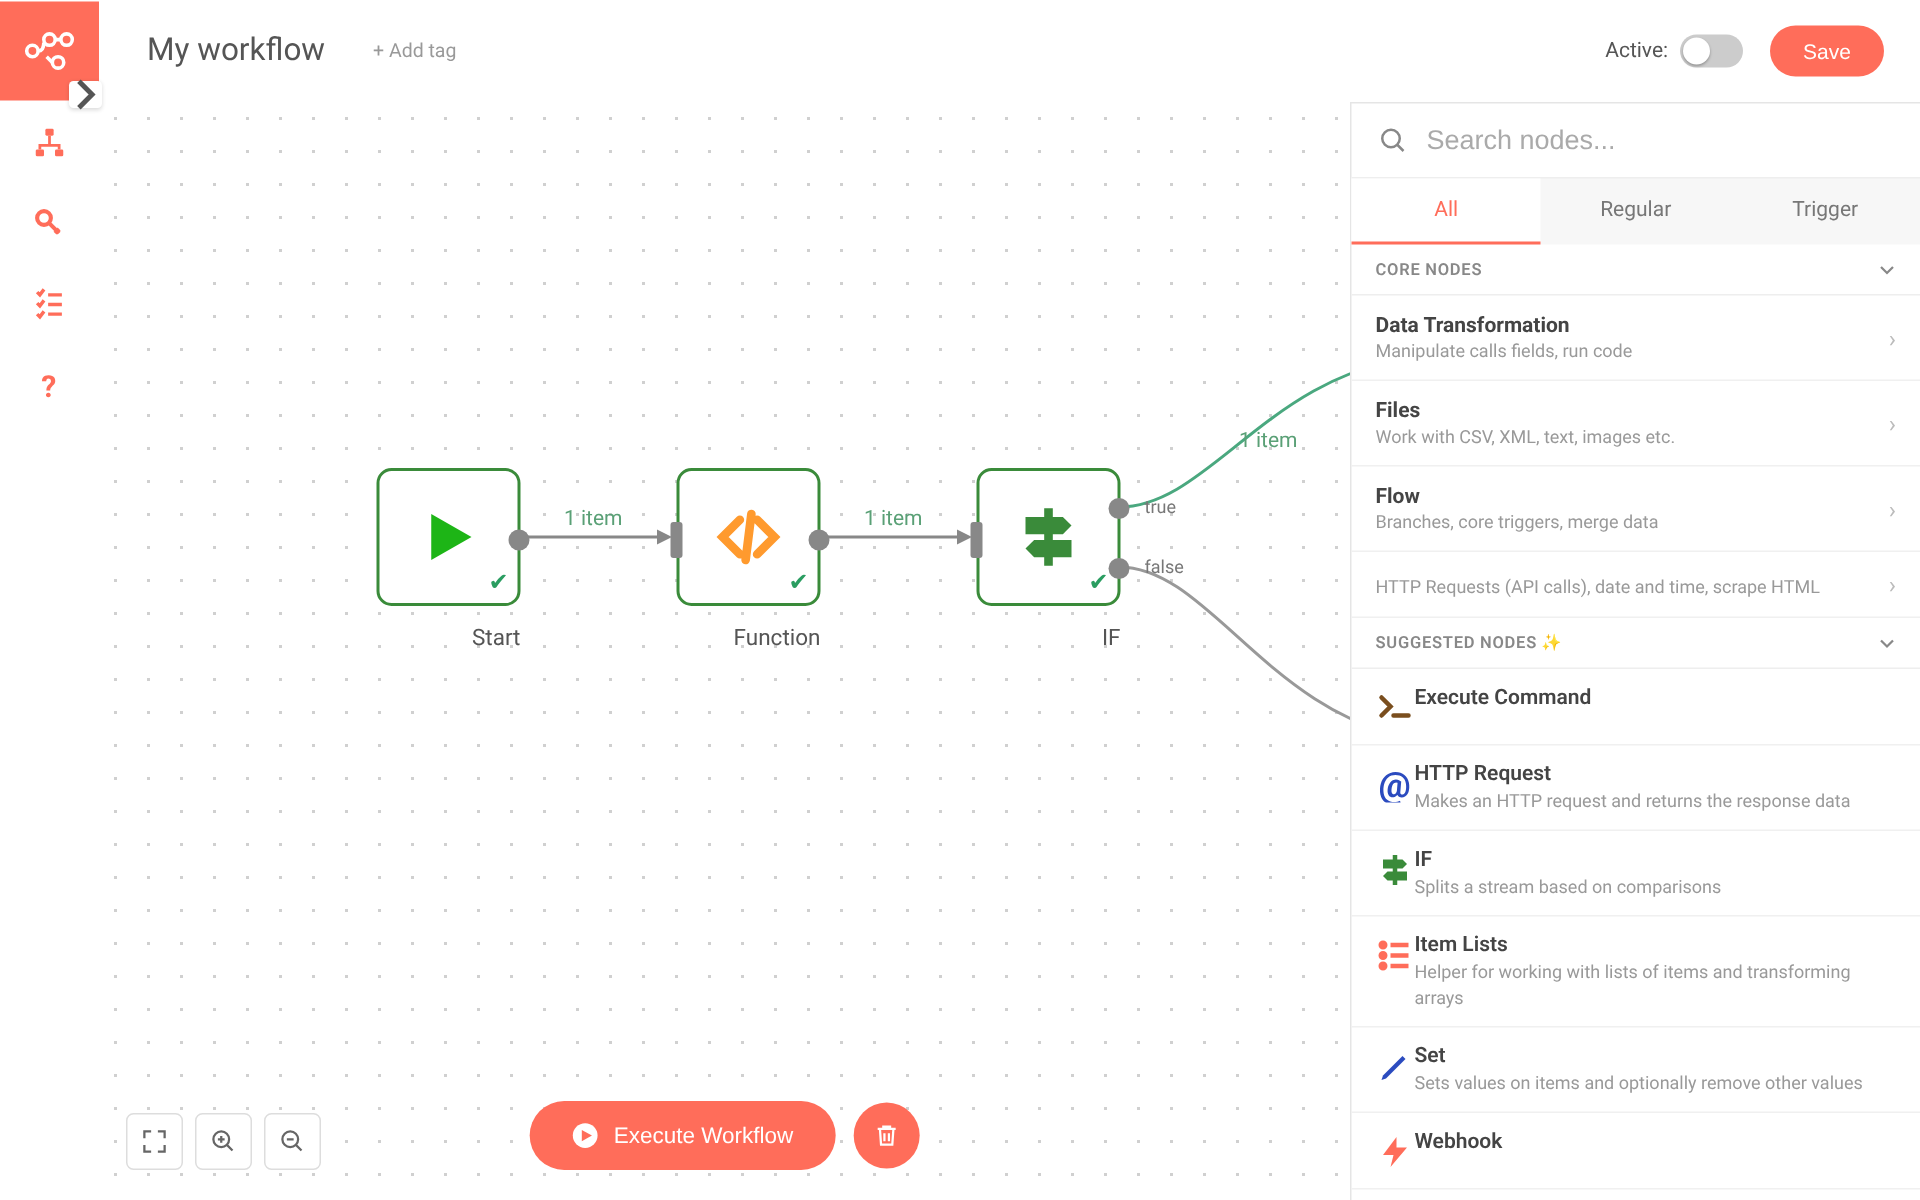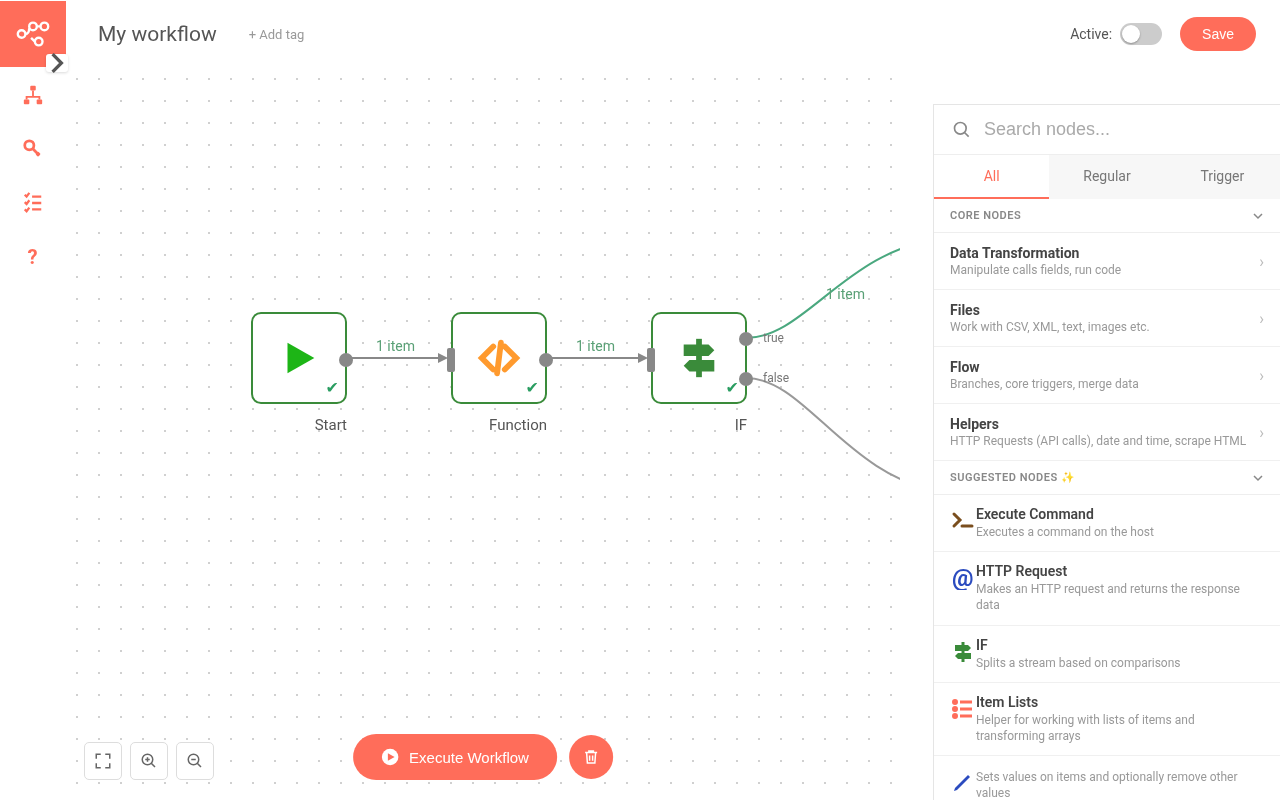--- a/index.html
+++ b/index.html
@@ -30,21 +30,21 @@
 .port-in { width: 8px; height: 24px; border-radius: 2px; background: #888; position: absolute; }
 .edge-label { position: absolute; font-size: 14px; color: #5aa076; }
 .branch-label { position: absolute; font-size: 12px; color: #777; }
 
 .bottom-controls { position: absolute; left: 18px; bottom: 20px; display: flex; gap: 8px; }
 .ctrl-btn { width: 38px; height: 38px; border: 1px solid #ddd; border-radius: 5px; background: #fff; display: flex; align-items: center; justify-content: center; cursor: pointer; color: #666; }
 .execute-area { position: absolute; bottom: 20px; left: 50%; transform: translateX(-50%); display: flex; align-items: center; gap: 12px; }
 .execute-btn { background: #ff6d5a; color: #fff; border: none; border-radius: 26px; padding: 14px 28px; font-size: 15px; display: flex; align-items: center; gap: 10px; cursor: pointer; }
 .trash-btn { width: 44px; height: 44px; border-radius: 50%; background: #ff6d5a; color: #fff; display: flex; align-items: center; justify-content: center; border: none; cursor: pointer; }
 
-.panel { position: absolute; right: 0; top: 68px; width: 347px; bottom: 0; background: #fff; border-left: 1px solid #e5e5e5; display: flex; flex-direction: column; z-index: 5; border-top: 1px solid #e5e5e5; margin-top: 36px; }
+.panel { position: absolute; right: 0; top: 68px; width: 380px; bottom: 0; background: #fff; border-left: 1px solid #e5e5e5; display: flex; flex-direction: column; z-index: 5; border-top: 1px solid #e5e5e5; }
 .search-row { display: flex; align-items: center; padding: 14px 18px; gap: 12px; }
 .search-row input { border: none; outline: none; font-size: 18px; flex: 1; color: #555; }
 .search-row input::placeholder { color: #aaa; }
 .tabs { display: flex; border-top: 1px solid #eee; background: #f7f7f7; }
 .tab { flex: 1; text-align: center; padding: 13px 0; font-size: 14px; color: #777; cursor: pointer; }
 .tab.active { color: #ff6d5a; border-bottom: 2px solid #ff6d5a; background: #fff; }
 .section-header { padding: 10px 16px; font-size: 11px; letter-spacing: .5px; color: #888; font-weight: 600; display: flex; align-items: center; justify-content: space-between; border-bottom: 1px solid #eee; }
 .panel-list { flex: 1; overflow-y: auto; }
 .list-item { padding: 11px 16px 11px 16px; border-bottom: 1px solid #f0f0f0; display: flex; align-items: flex-start; cursor: pointer; }
 .list-item .icon-slot { width: 26px; min-width: 26px; height: 26px; display: flex; align-items: center; justify-content: center; margin-top: 2px; }
@@ -258,42 +258,40 @@
         </div>
         <div class="core-item">
           <div class="texts">
             <div class="title">Flow</div>
             <div class="desc">Branches, core triggers, merge data</div>
           </div>
           <span class="chev-right">›</span>
         </div>
         <div class="core-item">
           <div class="texts">
-            <div class="title">Helpers</div>
             <div class="desc">HTTP Requests (API calls), date and time, scrape HTML</div>
           </div>
           <span class="chev-right">›</span>
         </div>
       </div>
     <div class="section-header">
       <span>SUGGESTED NODES ✨</span>
       <svg width="12" height="12" viewBox="0 0 12 12">
           <path d="M2 4l4 4 4-4" stroke="#888" stroke-width="1.5" fill="none"></path>
         </svg>
     </div>
     <div id="suggested-list">
         <div class="list-item">
           <div class="icon-slot">
             <svg width="24" height="24" viewBox="0 0 24 24">
               <path d="M3 5l6 6-6 6M11 17h10" stroke="#7a4e1e" stroke-width="3" fill="none" stroke-linecap="round"></path>
             </svg>
           </div>
           <div class="texts">
             <div class="title">Execute Command</div>
-            <div class="desc">Executes a command on the host</div>
           </div>
         </div>
         <div class="list-item">
           <div class="icon-slot">
             <svg width="24" height="24" viewBox="0 0 24 24">
               <text x="1" y="20" font-size="24" font-weight="bold" fill="#2b4bbf">@</text>
             </svg>
           </div>
           <div class="texts">
             <div class="title">HTTP Request</div>
@@ -331,20 +329,21 @@
             <div class="desc">Helper for working with lists of items and transforming arrays</div>
           </div>
         </div>
         <div class="list-item">
           <div class="icon-slot">
             <svg width="24" height="24" viewBox="0 0 24 24">
               <path d="M3 21l3-1 13-13-2-2L4 18z" fill="#2b4bbf"></path>
             </svg>
           </div>
           <div class="texts">
+            <div class="title">Set</div>
             <div class="desc">Sets values on items and optionally remove other values</div>
           </div>
         </div>
         <div class="list-item">
           <div class="icon-slot">
             <svg width="24" height="24" viewBox="0 0 24 24">
               <polygon points="13,2 4,14 11,14 9,22 20,9 13,9" fill="#ff6d5a"></polygon>
             </svg>
           </div>
           <div class="texts">

